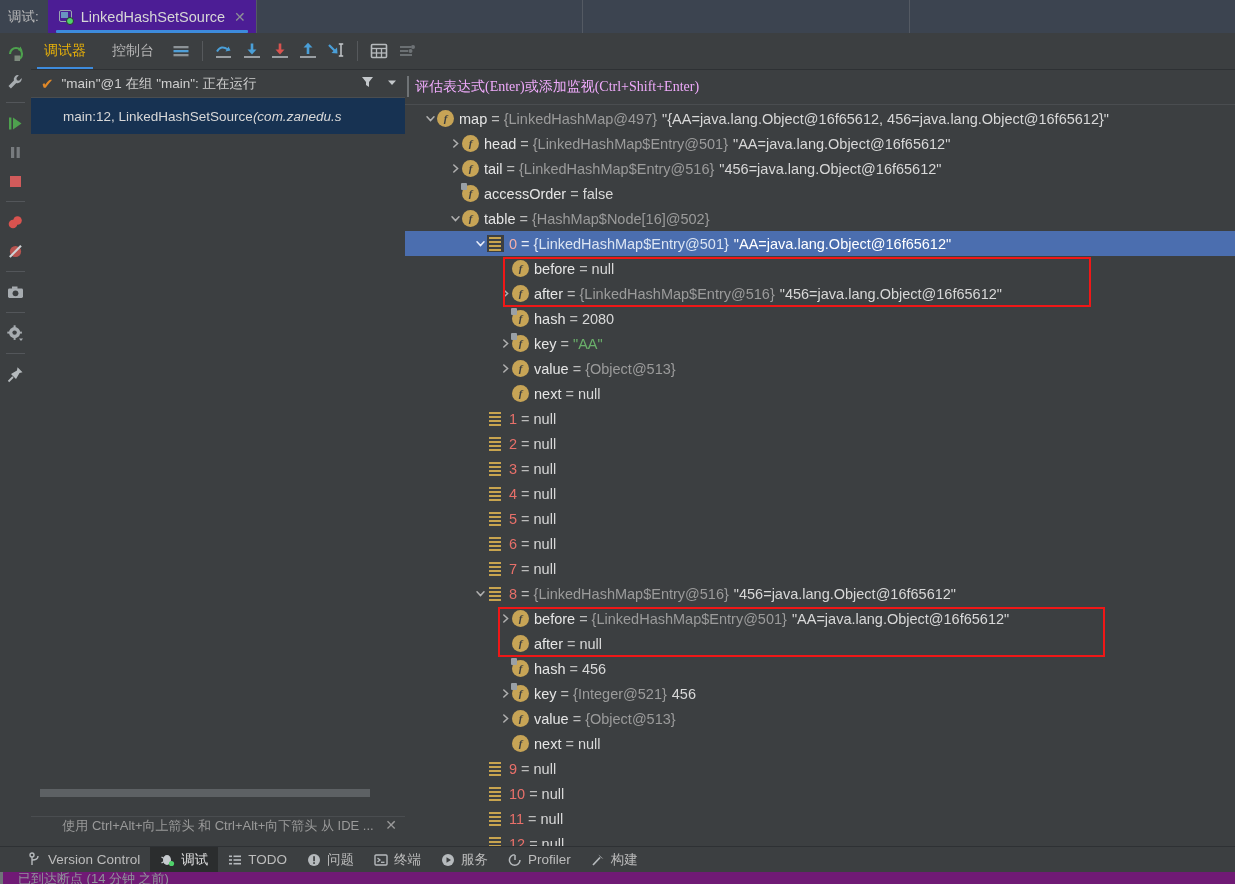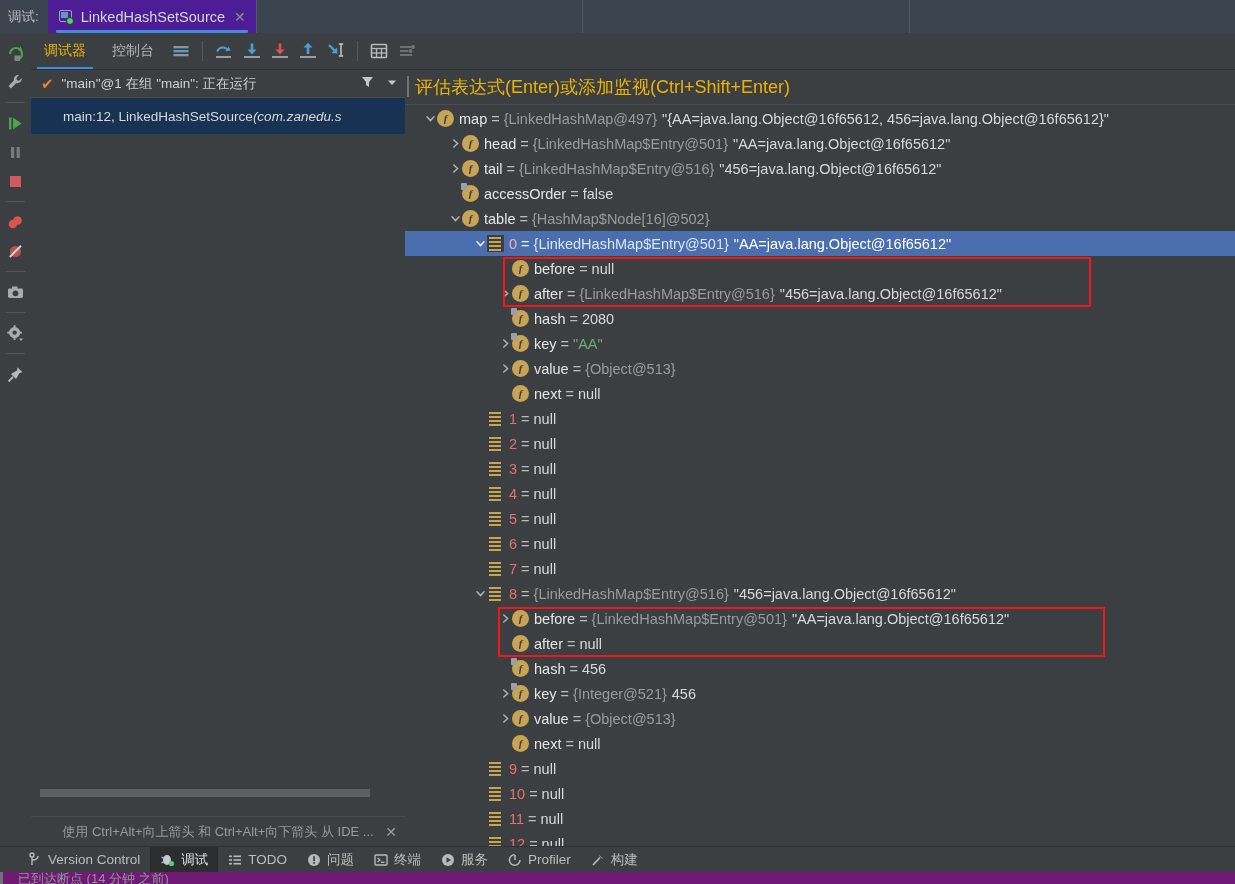--- a/index.html
+++ b/index.html
@@ -130,21 +130,21 @@
     position: absolute; left: 9px; bottom: 48px;
     width: 358px; height: 12px;
   }
   .frames-hscroll .thumb {
     position: absolute; left: 0; top: 2px; width: 330px; height: 8px;
     background: #5d6164; border-radius: 0;
   }
   .frames-hint {
     position: absolute; left: 0; bottom: 0;
     width: 374px; height: 30px;
-    display: flex; align-items: center; justify-content: center;
+    display: flex; align-items: flex-start; justify-content: center;
     border-top: 1px solid #4a4d50;
     color: #9a9a9a; font-size: 13px; white-space: nowrap;
   }
   .frames-hint .x { position: absolute; right: 8px; color: #9a9a9a; font-size: 14px; }
 
   
   .vars {
     position: absolute; left: 405px; top: 70px;
     width: 830px; height: 777px;
     background: #3c3f41;
@@ -152,22 +152,22 @@
   .expr-bar {
     position: relative;
     height: 34px; border-bottom: 1px solid #4a4d50;
     display: flex; align-items: center;
     background: #3c3f41;
   }
   .expr-bar .caret {
     position: absolute; left: 2px; top: 6px; width: 2px; height: 21px; background: #6f7376;
   }
   .expr-placeholder {
-    color: #eab308; font-size: 18px;
-    font-family: Liberation Sans, sans-serif;
+    color: #f0abfc; font-size: 14px;
+    font-family: Liberation Serif, serif;
     padding-left: 10px; white-space: nowrap;
   }
 
   .tree { position: relative; padding-top: 1px; }
   .trow {
     position: relative;
     height: 25px; display: flex; align-items: center;
     white-space: nowrap; font-size: 14.5px;
   }
   .trow.sel { background: #4b6eaf; }

